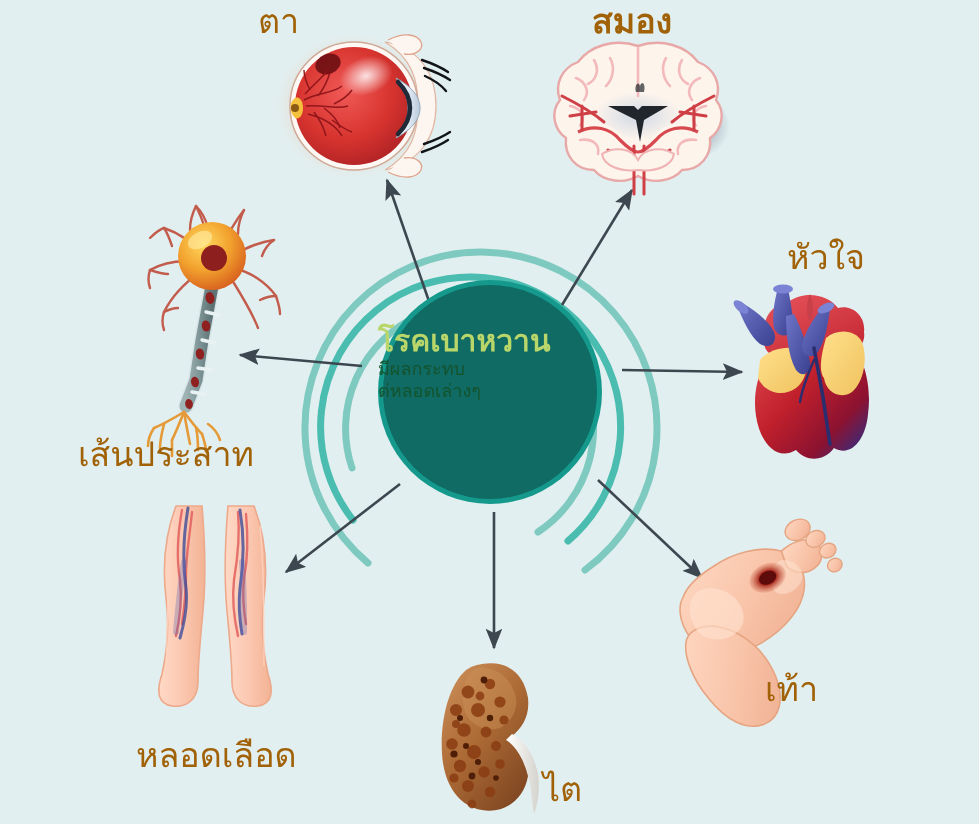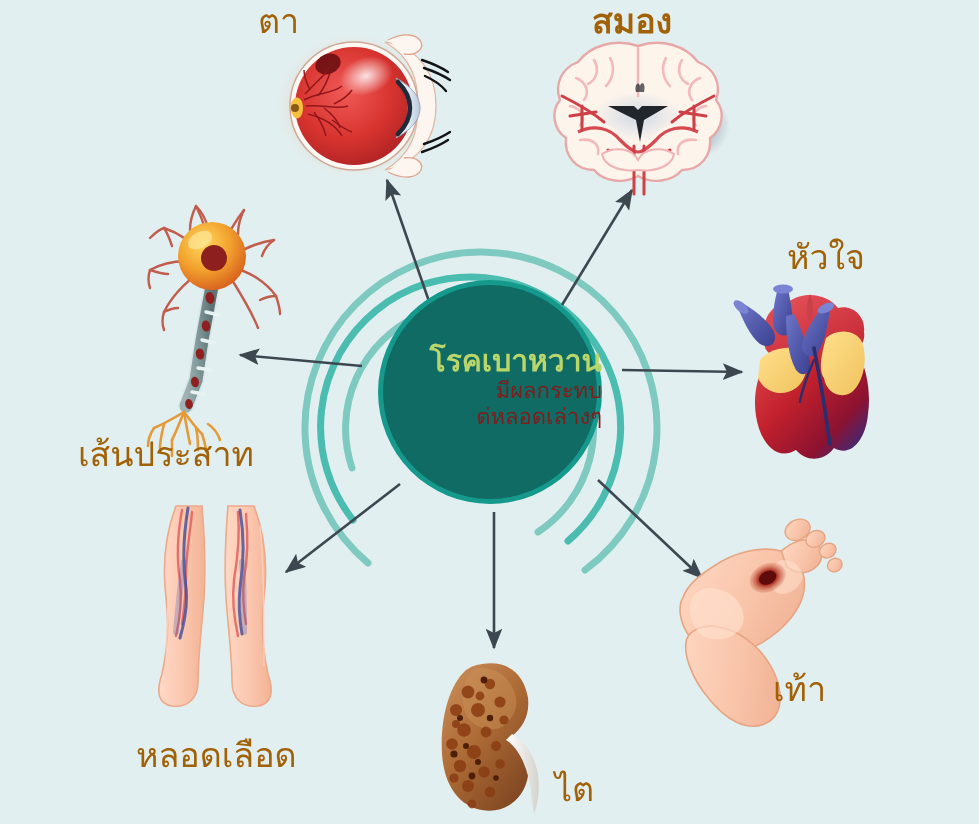--- a/index.html
+++ b/index.html
@@ -15,38 +15,38 @@
     position:absolute;
     color:#a16207;
     font-size:34px;
     font-family:"DejaVu Sans","Liberation Sans",sans-serif;
     white-space:nowrap;
     line-height:1;
     user-select:none;
   }
   .center-text{
     position:absolute;
-    left:378px;top:344px;
+    left:378px;top:324px;
     width:224px;
-    text-align:right;
+    text-align:left;
     pointer-events:none;
     user-select:none;
   }
   .center-text .t1{
     display:block;
     color:#b9d66a;
     font-size:30px;
     font-weight:bold;
     letter-spacing:0px;
     line-height:1.12;
   }
   .center-text .t2,.center-text .t3{
     display:block;
-    color:#7f1d1d;
-    font-size:22px;
+    color:#14532d;
+    font-size:18px;
     line-height:1.22;
   }
   svg{display:block;}
 </style>
 </head>
 <body style="background: rgb(226, 239, 240);">
 
 <div id="stage">
 
 <svg width="979" height="824" viewBox="0 0 979 824" xmlns="http://www.w3.org/2000/svg">
@@ -404,18 +404,18 @@
 
 <div class="center-text">
   <span class="t1">โรคเบาหวาน</span>
   <span class="t2">มีผลกระทบ</span>
   <span class="t3">ต่หลอดเล่างๆ</span>
 </div>
 
 <div class="label" style="left:258px;top:4px;">ตา</div>
 <div class="label" style="left:592px;top:4px;font-weight:bold;">สมอง</div>
 <div class="label" style="left:787px;top:240px;">หัวใจ</div>
-<div class="label" style="left:765px;top:672px;margin-left:8px;">เท้า</div>
-<div class="label" style="left:543px;top:772px;margin-left:12px;">ไต</div>
+<div class="label" style="left:765px;top:672px;">เท้า</div>
+<div class="label" style="left:543px;top:772px;">ไต</div>
 <div class="label" style="left:136px;top:730px;margin-top:8px;">หลอดเลือด</div>
 <div class="label" style="left:78px;top:437px;">เส้นประสาท</div>
 
 </div>
 
 </body></html>

